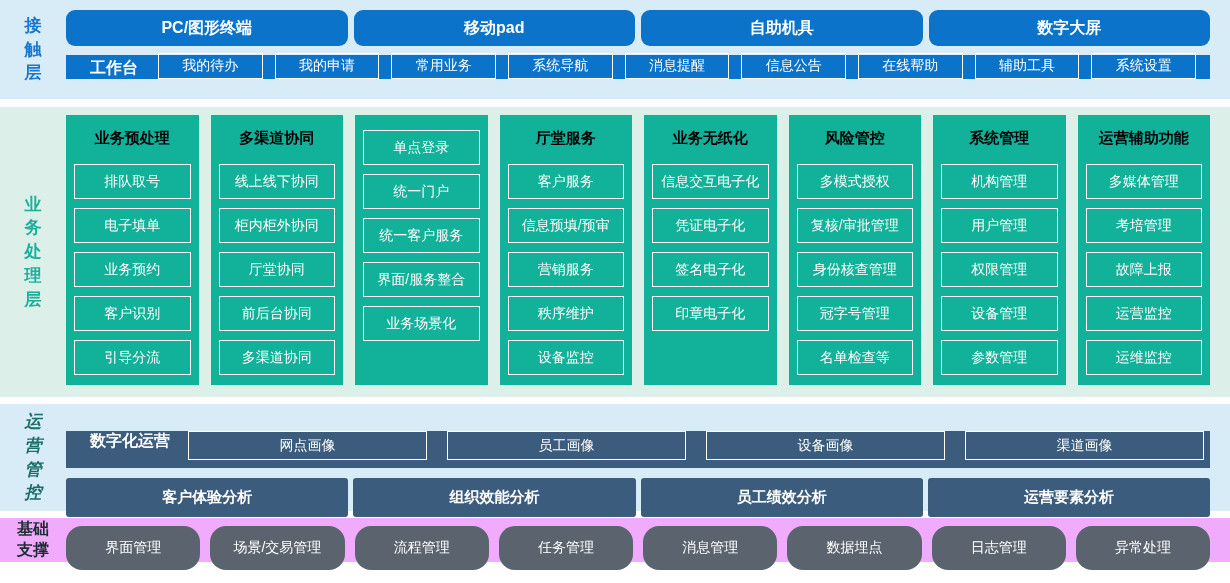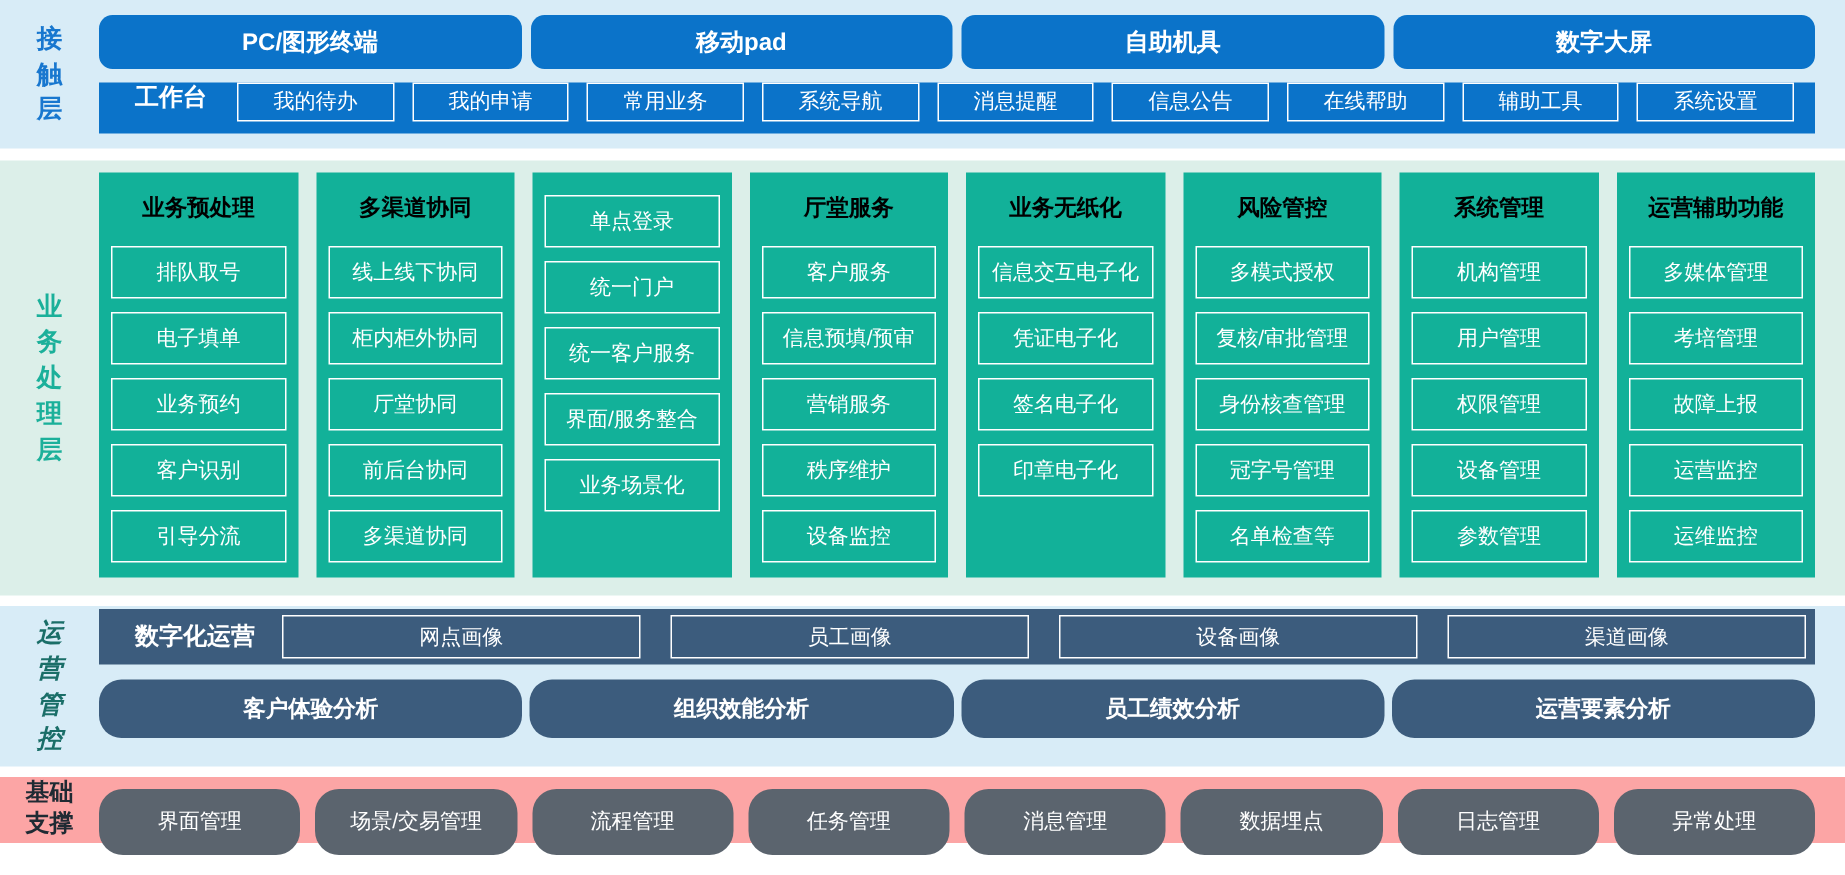--- a/index.html
+++ b/index.html
@@ -14,50 +14,50 @@
   .vlabel{font-weight:bold;text-align:center;word-break:break-all;}
   .vlabel.one{width:19px;font-size:17px;line-height:1.4;}
   .vlabel.two{width:36px;font-size:16px;line-height:1.3;}
 
   
   .sec-contact{height:99px;background:#d8ecf7;margin-bottom:8px;}
   .sec-contact .vlabel{color:#1877cf;}
   .channel-row{display:flex;gap:6px;margin-top:10px;}
   .channel-bar{flex:1;height:36px;background:#0b73c9;border-radius:9px;color:#fff;
     font-weight:bold;font-size:16px;display:flex;align-items:center;justify-content:center;white-space:nowrap;}
-  .workbench-bar{margin-top:9px;height:34px;background:#0b73c9;display:flex;align-items:flex-start;padding-right:14px;}
+  .workbench-bar{margin-top:9px;height:24px;background:#0b73c9;display:flex;align-items:flex-end;padding-right:14px;}
   .workbench-label{color:#fff;font-weight:bold;font-size:16px;padding:0 20px 0 24px;white-space:nowrap;}
   .workbench-items{flex:1;display:flex;gap:12px;min-width:0;}
   .workbench-item{flex:1;height:24px;border:1px solid #fff;color:#fff;font-size:14px;
     display:flex;align-items:center;justify-content:center;white-space:nowrap;overflow:hidden;}
 
   
   .sec-business{height:290px;background:#dcefe9;margin-bottom:7px;}
   .sec-business .vlabel{color:#1bb09a;}
   .biz-columns{display:flex;gap:12px;margin-top:8px;}
   .biz-col{flex:1;background:#12b199;padding:6px 8px 10px;min-width:0;}
   .biz-col-title{color:#000000;font-weight:bold;font-size:15px;text-align:center;height:34px;
     display:flex;align-items:center;justify-content:center;white-space:nowrap;overflow:hidden;}
   .biz-item{min-height:35px;box-sizing:border-box;border:1px solid #fff;color:#fff;font-size:14px;
     display:flex;align-items:center;justify-content:center;margin-top:9px;text-align:center;line-height:1.15;padding:2px;}
 
   
   .sec-operations{height:107px;background:#d8ecf7;margin-bottom:7px;}
   .sec-operations .vlabel{color:#1a6e68;font-style:italic;}
-  .digital-bar{margin-top:2px;height:37px;background:#3c5c7d;display:flex;align-items:center;padding-right:6px;}
+  .digital-bar{margin-top:27px;height:37px;background:#3c5c7d;display:flex;align-items:flex-start;padding-right:6px;}
   .digital-label{color:#fff;font-weight:bold;font-size:16px;padding:0 18px 0 24px;white-space:nowrap;}
   .digital-items{flex:1;display:flex;gap:20px;min-width:0;}
   .digital-item{flex:1;height:27px;border:1px solid #fff;color:#fff;font-size:14px;
     display:flex;align-items:center;justify-content:center;white-space:nowrap;}
   .analysis-row{display:flex;gap:5px;margin-top:10px;}
-  .analysis-bar{flex:1;height:39px;background:#3c5c7d;border-radius:15px;color:#fff;
+  .analysis-bar{flex:1;height:39px;background:#3c5c7d;border-radius:3px;color:#fff;
     font-weight:bold;font-size:15px;display:flex;align-items:center;justify-content:center;white-space:nowrap;}
 
   
-  .sec-foundation{height:44px;background:#fca5a5;}
+  .sec-foundation{height:44px;background:#f0abfc;}
   .sec-foundation .vlabel{color:#1f2a33;}
   .foundation-items{display:flex;gap:10px;margin-top:8px;}
   .foundation-item{flex:1;height:44px;background:#5b646e;color:#fff;font-size:14px;
     display:flex;align-items:center;justify-content:center;white-space:nowrap;overflow:hidden;border-radius:16px;}
 </style>
 </head>
 <body>
 
 <section class="layer sec-contact">
   <div class="layer-label">

